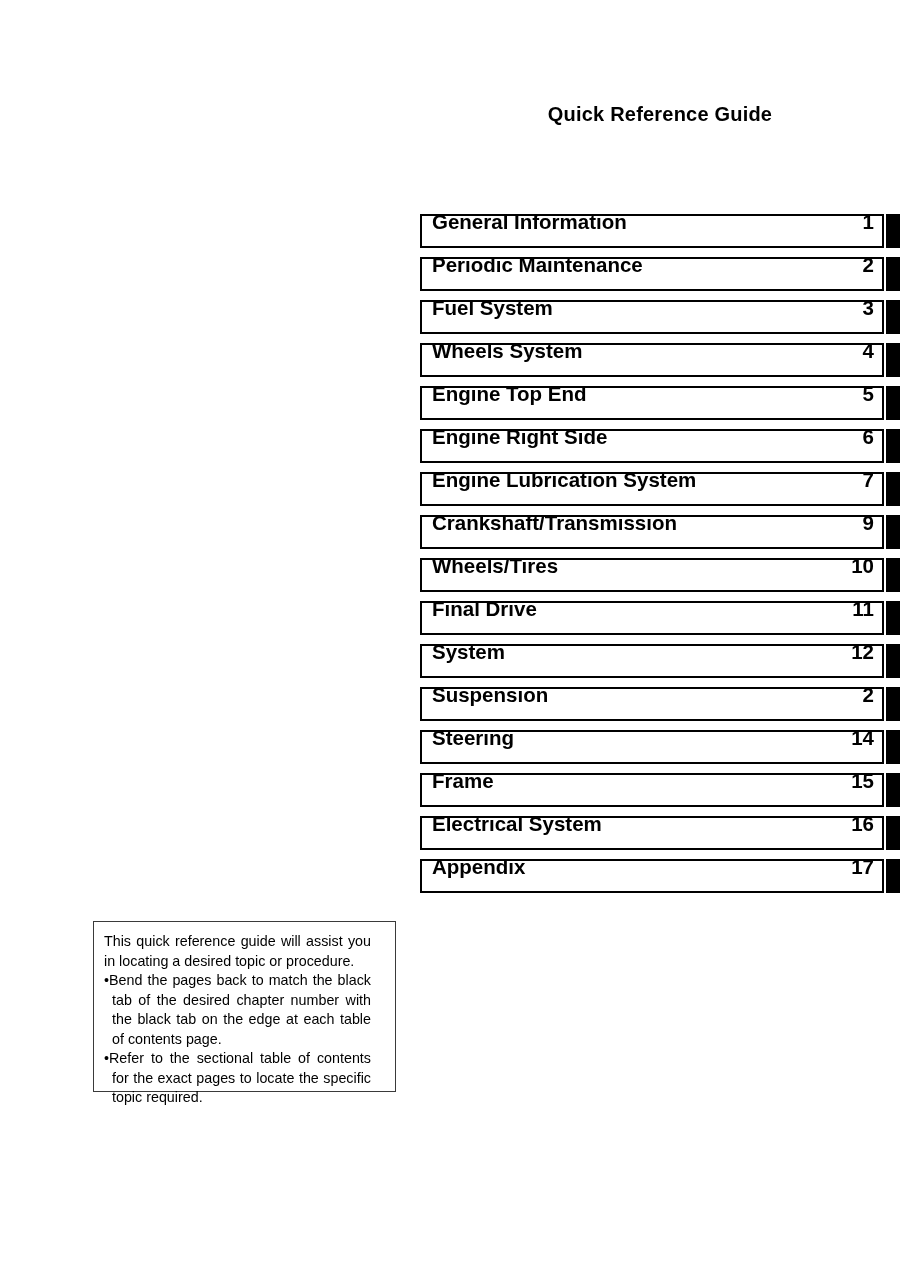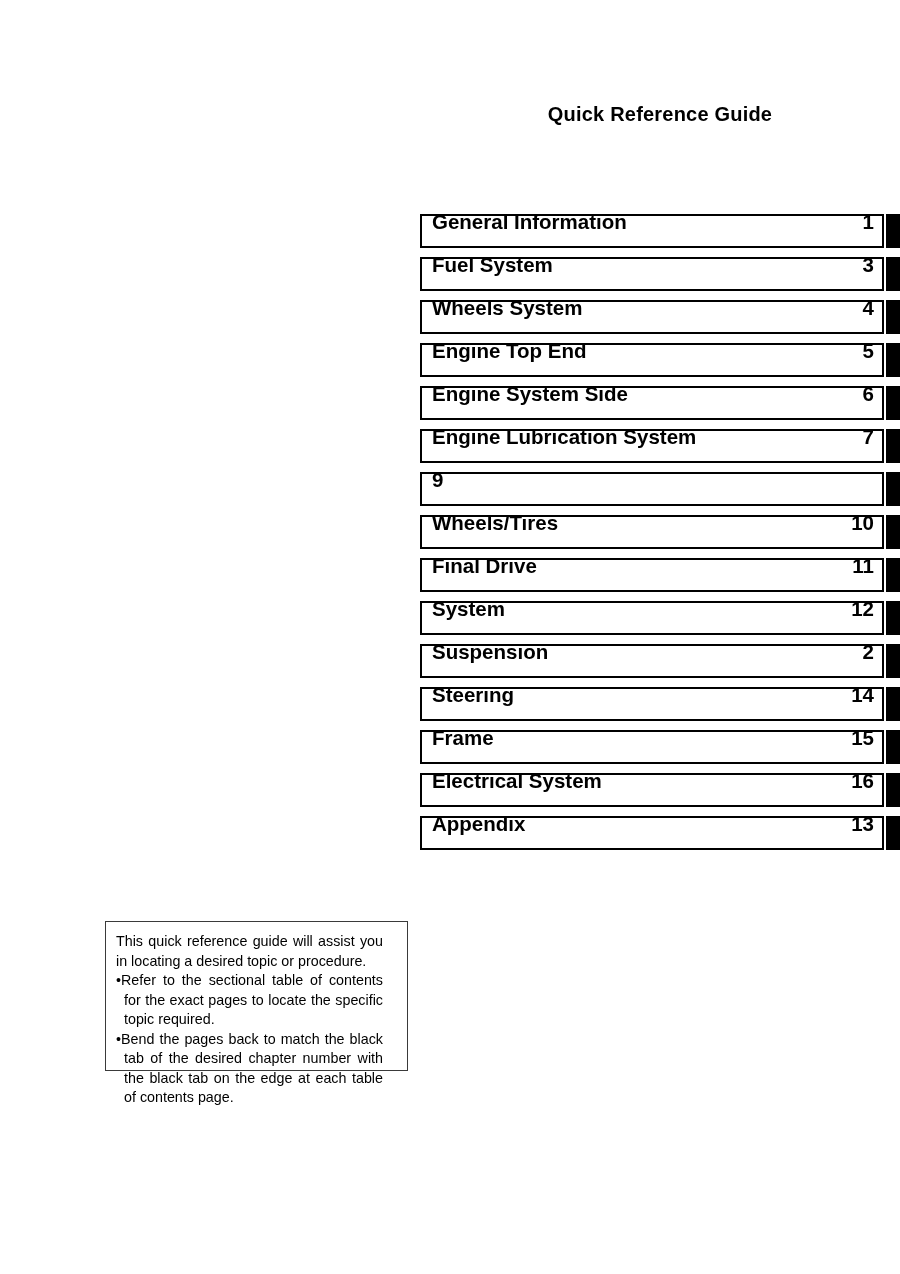--- a/index.html
+++ b/index.html
@@ -74,24 +74,24 @@
     right: 0;
     top: 0;
     width: 14px;
     height: 34px;
     background: #000000;
   }
 
   
   #note-box {
     position: absolute;
-    left: 105px;
+    left: 93px;
     top: 921px;
     width: 303px;
-    height: 150px;
+    height: 171px;
     box-sizing: border-box;
     border: 1px solid #3a3a3a;
     background: #ffffff;
     padding: 10px 24px 8px 10px;
   }
   .note-para {
     font-size: 14.3px;
     line-height: 19.5px;
     text-align: justify;
     text-justify: inter-word;
@@ -118,20 +118,27 @@
 <div id="chapter-list">
     <div class="chapter-row">
       <div class="chapter-box">
         <span class="chapter-label">General Information</span>
         <span class="chapter-number">1</span>
       </div>
       <div class="chapter-tab"></div>
     </div>
     <div class="chapter-row">
       <div class="chapter-box">
+        <span class="chapter-label">Periodic Maintenance</span>
+        <span class="chapter-number">2</span>
+      </div>
+      <div class="chapter-tab"></div>
+    </div>
+    <div class="chapter-row">
+      <div class="chapter-box">
         <span class="chapter-label">Fuel System</span>
         <span class="chapter-number">3</span>
       </div>
       <div class="chapter-tab"></div>
     </div>
     <div class="chapter-row">
       <div class="chapter-box">
         <span class="chapter-label">Wheels System</span>
         <span class="chapter-number">4</span>
       </div>
@@ -139,34 +146,35 @@
     </div>
     <div class="chapter-row">
       <div class="chapter-box">
         <span class="chapter-label">Engine Top End</span>
         <span class="chapter-number">5</span>
       </div>
       <div class="chapter-tab"></div>
     </div>
     <div class="chapter-row">
       <div class="chapter-box">
-        <span class="chapter-label">Engine System Side</span>
+        <span class="chapter-label">Engine Right Side</span>
         <span class="chapter-number">6</span>
       </div>
       <div class="chapter-tab"></div>
     </div>
     <div class="chapter-row">
       <div class="chapter-box">
         <span class="chapter-label">Engine Lubrication System</span>
         <span class="chapter-number">7</span>
       </div>
       <div class="chapter-tab"></div>
     </div>
     <div class="chapter-row">
       <div class="chapter-box">
+        <span class="chapter-label">Crankshaft/Transmission</span>
         <span class="chapter-number">9</span>
       </div>
       <div class="chapter-tab"></div>
     </div>
     <div class="chapter-row">
       <div class="chapter-box">
         <span class="chapter-label">Wheels/Tires</span>
         <span class="chapter-number">10</span>
       </div>
       <div class="chapter-tab"></div>
@@ -209,27 +217,27 @@
     <div class="chapter-row">
       <div class="chapter-box">
         <span class="chapter-label">Electrical System</span>
         <span class="chapter-number">16</span>
       </div>
       <div class="chapter-tab"></div>
     </div>
     <div class="chapter-row">
       <div class="chapter-box">
         <span class="chapter-label">Appendix</span>
-        <span class="chapter-number">13</span>
+        <span class="chapter-number">17</span>
       </div>
       <div class="chapter-tab"></div>
     </div>
   </div>
 
 <div id="note-box">
   <p class="note-para">This quick reference guide will assist you in locating a desired topic or procedure.</p>
   <p class="note-bullet">
+    <span class="bullet-mark">•</span><span>Bend the pages back to match the black tab of the desired chapter number with the black tab on the edge at each table of contents page.</span>
+  </p>
+  <p class="note-bullet">
     <span class="bullet-mark">•</span><span>Refer to the sectional table of contents for the exact pages to locate the specific topic required.</span>
   </p>
-  <p class="note-bullet">
-    <span class="bullet-mark">•</span><span>Bend the pages back to match the black tab of the desired chapter number with the black tab on the edge at each table of contents page.</span>
-  </p>
 </div>
 
 </body></html>

